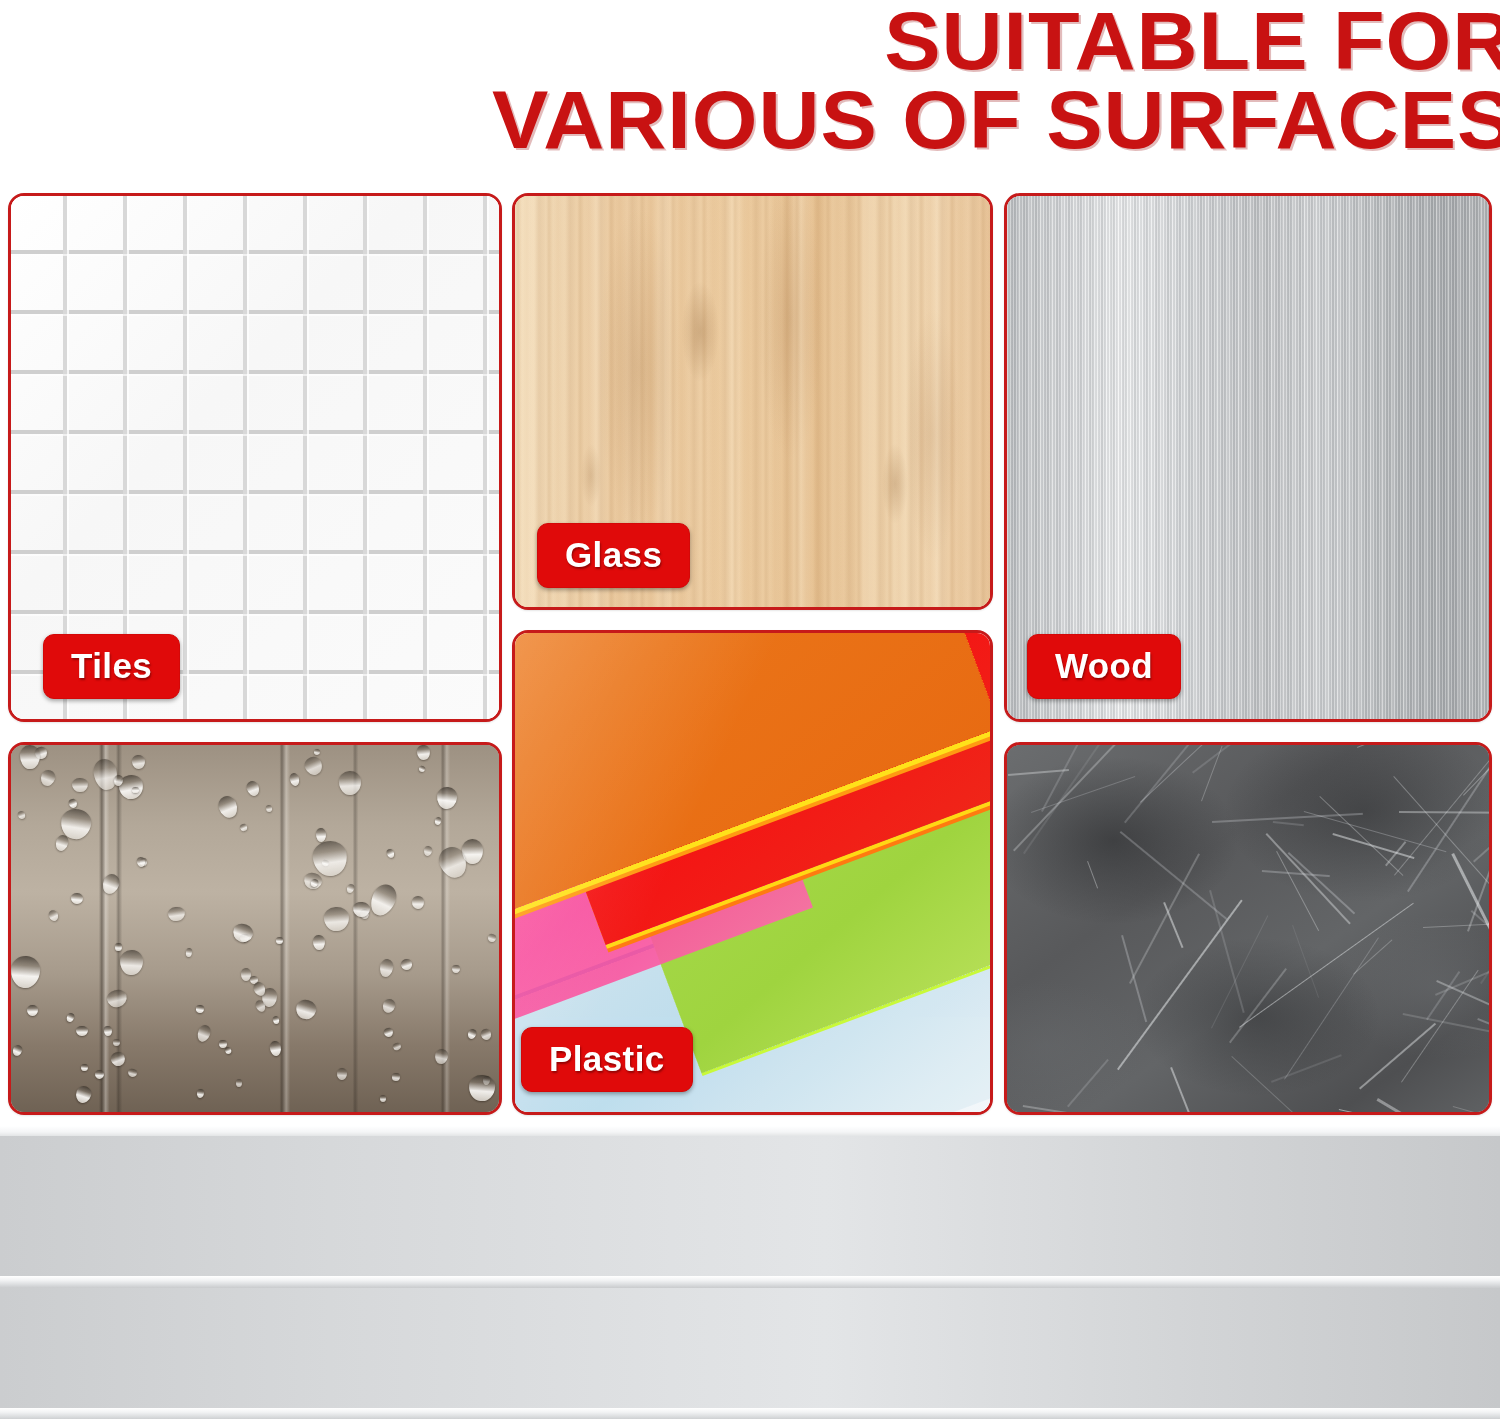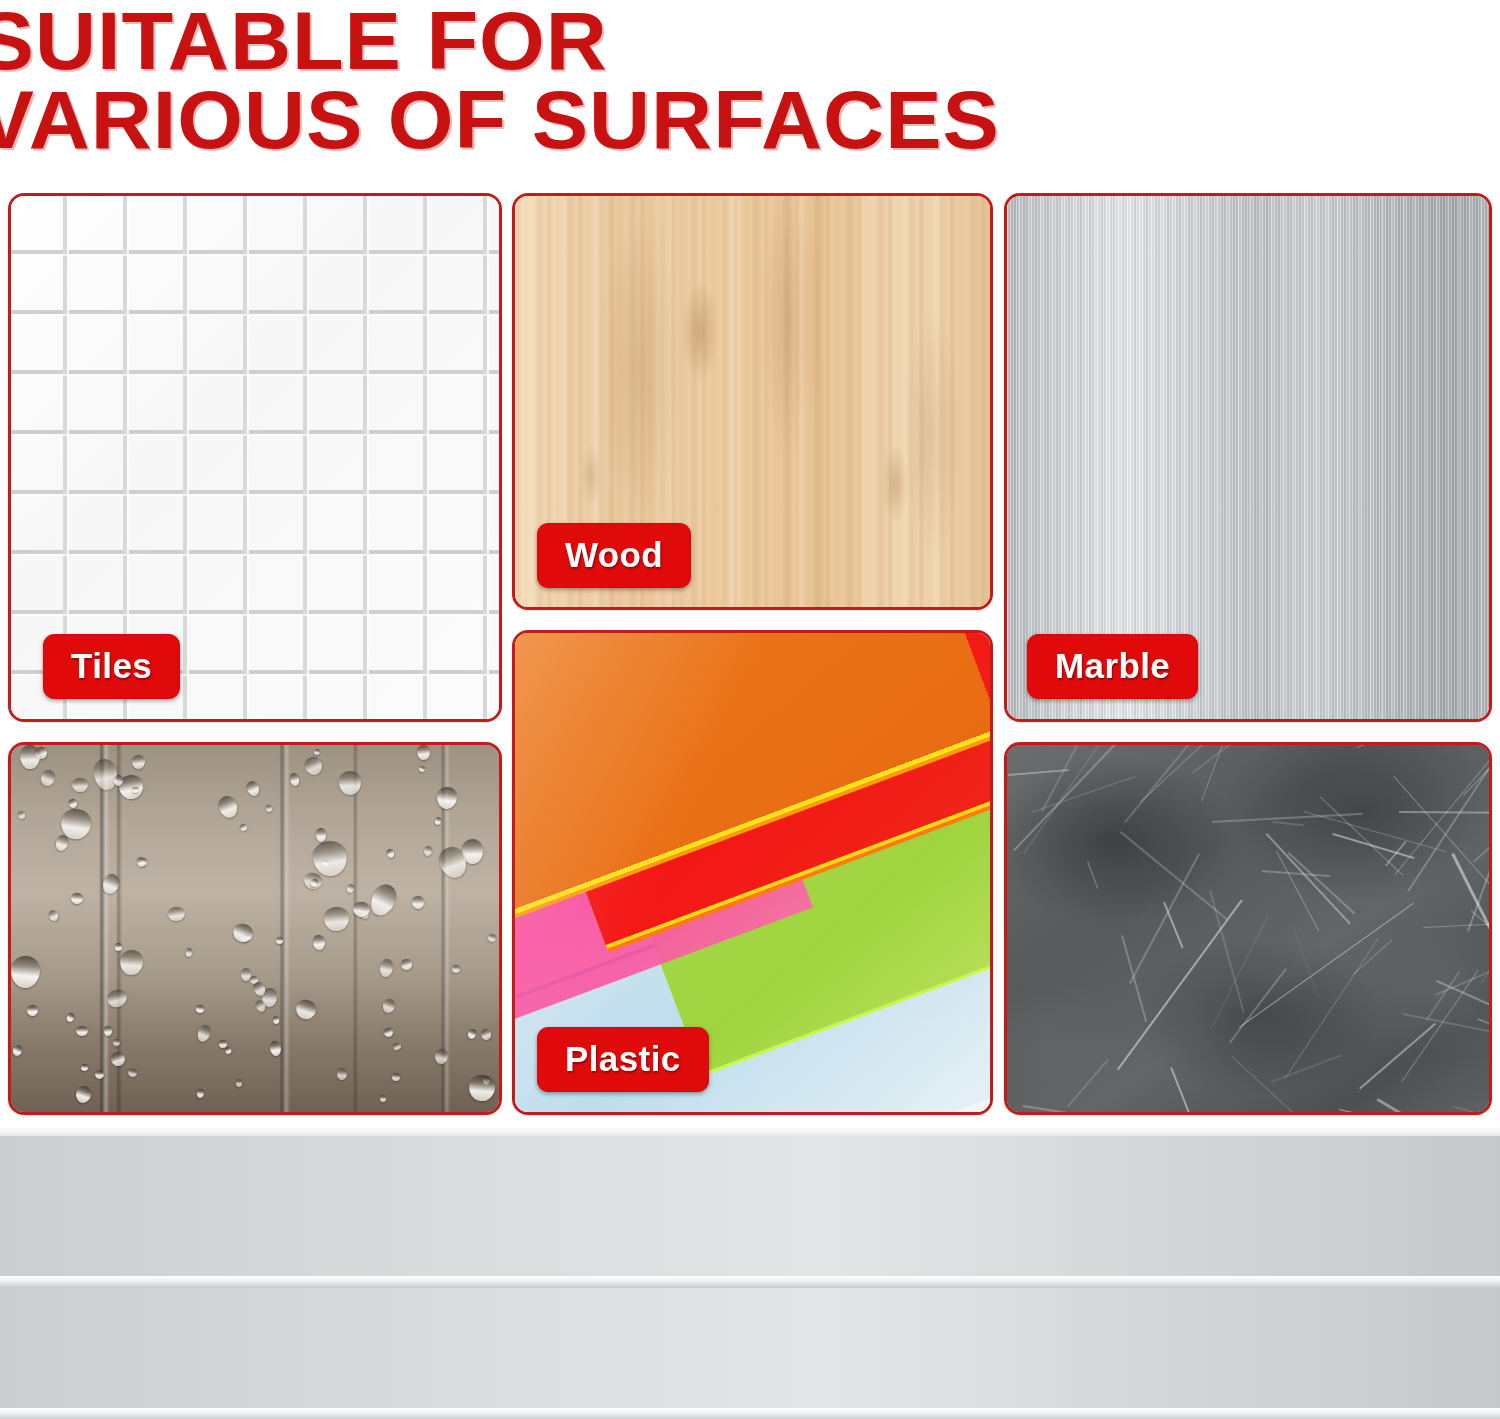--- a/index.html
+++ b/index.html
@@ -4,21 +4,21 @@
 <title>Suitable For Various Of Surfaces</title>
 <style>
   * { margin:0; padding:0; box-sizing:border-box; }
   html,body { width:1500px; height:1419px; background:#ffffff;
     font-family:"Liberation Sans", sans-serif; overflow:hidden; }
 
   #page { position:relative; width:1500px; height:1419px; background:#fff; }
 
   
   .title-block { position:absolute; left:0; top:2px; width:1492px;
-    text-align:left; }
+    text-align:right; }
   .title-line { display:block; color:#C81212; font-weight:bold;
     font-family:"Liberation Sans", sans-serif;
     letter-spacing:1px; line-height:0.96;
     text-shadow:2px 2px 0 rgba(150,10,10,.28); }
   .title-line.l1 { font-size:82px; transform:scaleX(1.03); }
   .title-line.l2 { font-size:82px; transform:scaleX(1.03); }
 
   
   .grid { position:absolute; left:0; top:193px; width:1500px; height:922px; }
 
@@ -161,21 +161,21 @@
     font-size:35px; line-height:1; padding:13px 27px 15px 27px;
     letter-spacing:.4px; white-space:nowrap;
     text-shadow:1px 2px 2px rgba(90,0,0,.55);
     box-shadow:0 2px 4px rgba(0,0,0,.35);
     border:1px solid #d40808; }
 
   .b-tiles   { left:32px;  top:438px; }
   .b-wood    { left:22px;  top:327px; }
   .b-metal   { left:20px;  top:438px; }
   .b-glass   { left:24px;  top:282px; }
-  .b-plastic { left:22px;  top:394px; }
+  .b-plastic { left:6px;  top:394px; }
   .b-marble  { left:20px;  top:282px; }
 
   
   .shelf { position:absolute; left:0; top:1126px; width:1500px; height:293px;
     background:#ffffff; }
   .shelf-hi { position:absolute; left:0; top:0px; width:100%; height:10px;
     background:linear-gradient(to bottom,#ffffff 0%, #f4f5f6 60%, #e3e5e6 100%); }
   .shelf-panel { position:absolute; left:0; width:100%;
     background:linear-gradient(to right,#cbcdcf 0%, #d6d8da 22%, #e3e5e7 55%, #d2d4d6 80%, #c6c8ca 100%); }
   .shelf-panel.top { top:10px; height:142px; }
@@ -197,26 +197,26 @@
 
   <div class="grid">
 
     <div class="panel p-tiles">
       <div class="surface tex-tiles"></div>
       <div class="badge b-tiles">Tiles</div>
     </div>
 
     <div class="panel p-wood">
       <div class="surface tex-wood"></div>
-      <div class="badge b-wood">Wood</div>
+      <div class="badge b-wood">Glass</div>
     </div>
 
     <div class="panel p-metal">
       <div class="surface tex-metal"></div>
-      <div class="badge b-metal">Marble</div>
+      <div class="badge b-metal">Wood</div>
     </div>
 
     <div class="panel p-glass">
       <div class="surface tex-glass">
         <div class="glass-streaks"></div>
         <div id="drops">
             <div class="drop" style="left: 24.4578px; top: 1.54716px; width: 11.7px; height: 11.5px; transform: rotate(-18.1deg); opacity: 0.92;"></div>
             <div class="drop" style="left: 235.907px; top: 35.6386px; width: 11.8px; height: 15.2px; transform: rotate(-19.8deg); opacity: 0.9;"></div>
             <div class="drop" style="left: 228.932px; top: 78.846px; width: 7.1px; height: 6.6px; transform: rotate(-22.9deg); opacity: 0.81;"></div>
             <div class="drop" style="left: 279.167px; top: 28.1514px; width: 9.4px; height: 12.7px; transform: rotate(-13.8deg); opacity: 0.93;"></div>

